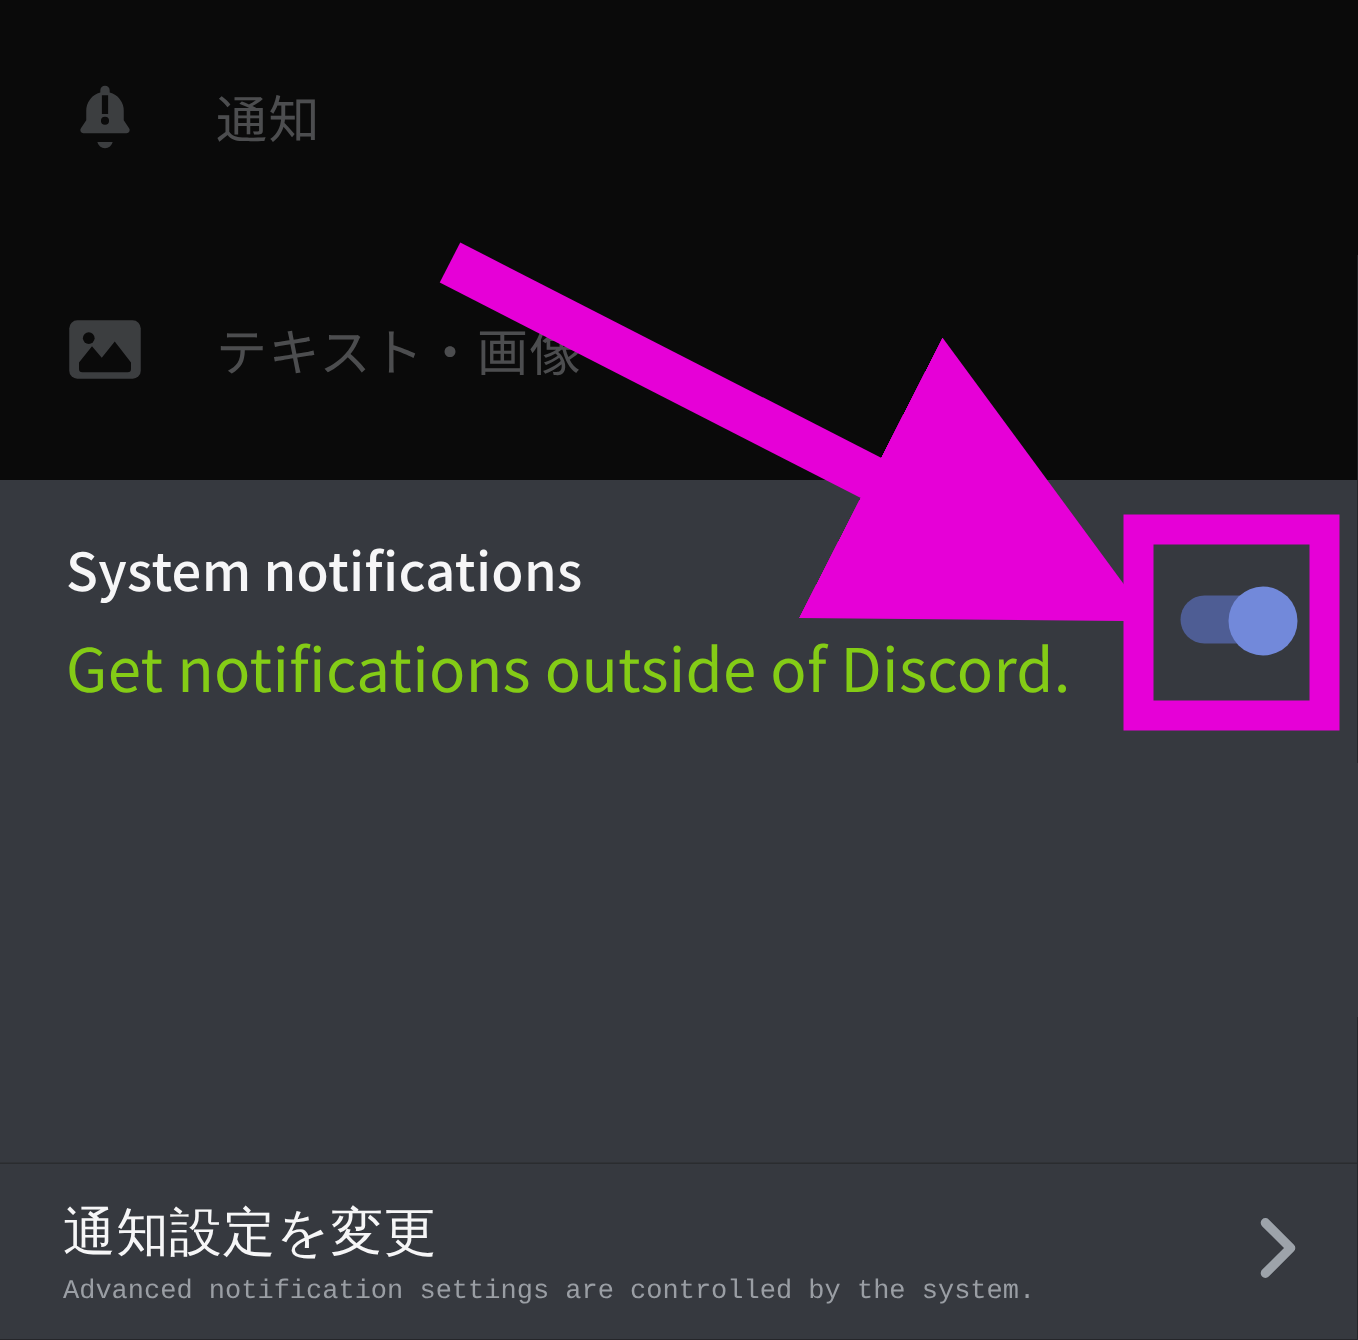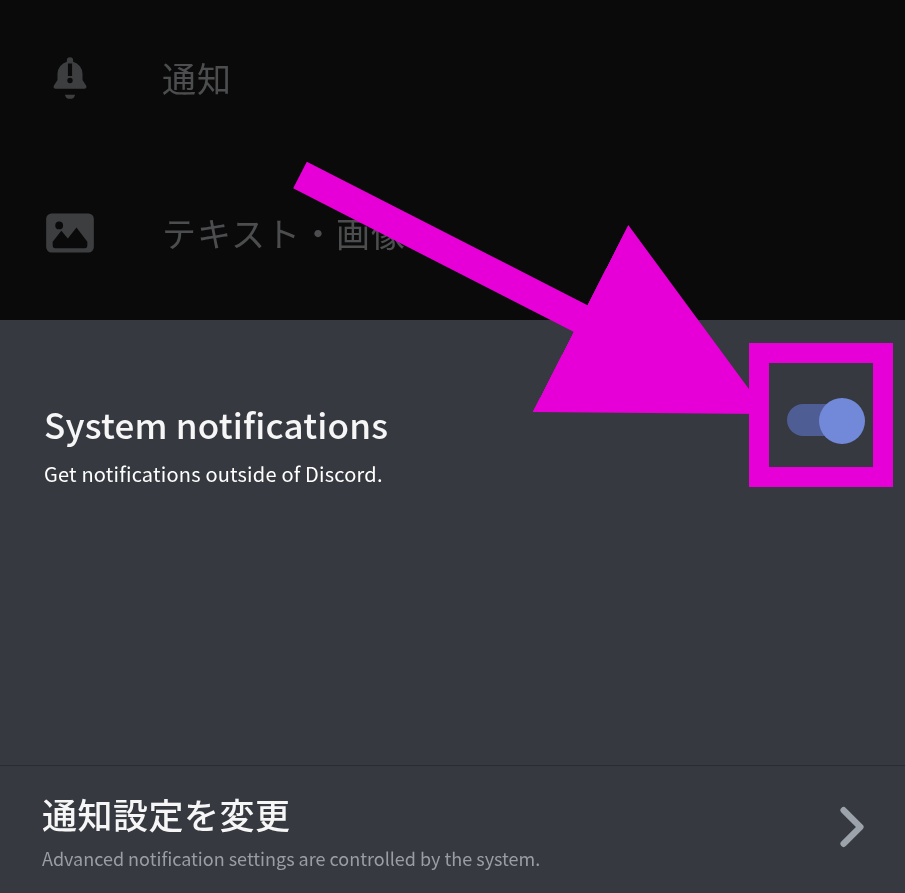--- a/index.html
+++ b/index.html
@@ -13,21 +13,21 @@
     
     .top-list {
       opacity: 0.35;
       background: transparent;
       padding-left: 38px;
     }
     .top-item {
       display: flex;
       align-items: center;
       height: 155px;
-      gap: 60px;
+      gap: 42px;
     }
     .top-item .icon-wrap {
       width: 64px;
       display: flex;
       align-items: center;
       justify-content: center;
       color: #9a9ea4;
     }
     .top-item .label {
       font-size: 34px;
@@ -42,31 +42,31 @@
       top: 320px;
       left: 0; right: 0; bottom: 0;
       background: #36393f;
     }
     .setting-row {
       padding: 34px 40px 34px 44px;
       display: flex;
       align-items: center;
       gap: 24px;
     }
-    .setting-texts { flex: 1; margin-top: 44px; }
+    .setting-texts { flex: 1; }
     .setting-title {
       font-size: 35px;
       color: #f6f6f7;
       font-weight: 500;
       margin-bottom: 10px;
       letter-spacing: 0.2px;
     }
     .setting-desc {
-      font-size: 20px;
-      color: #ffffff;
+      font-size: 40px;
+      color: #84cc16;
       letter-spacing: 0.2px;
     }
     
     .toggle {
       width: 78px; height: 42px;
       position: relative;
       flex-shrink: 0;
     }
     .toggle-track {
       position: absolute;
@@ -83,20 +83,21 @@
       background: #7289da;
     }
     
     .bottom-row {
       position: absolute;
       left: 0; right: 0; bottom: 0;
       padding: 22px 40px 22px 42px;
       display: flex;
       align-items: center;
       border-top: 1px solid #2a2c2f;
+      font-family: Liberation Mono, monospace;
     }
     .bottom-texts { flex: 1; }
     .bottom-title {
       font-size: 35px;
       color: #f6f6f7;
       font-weight: 500;
       margin-bottom: 6px;
       letter-spacing: 0.5px;
     }
     .bottom-desc {

